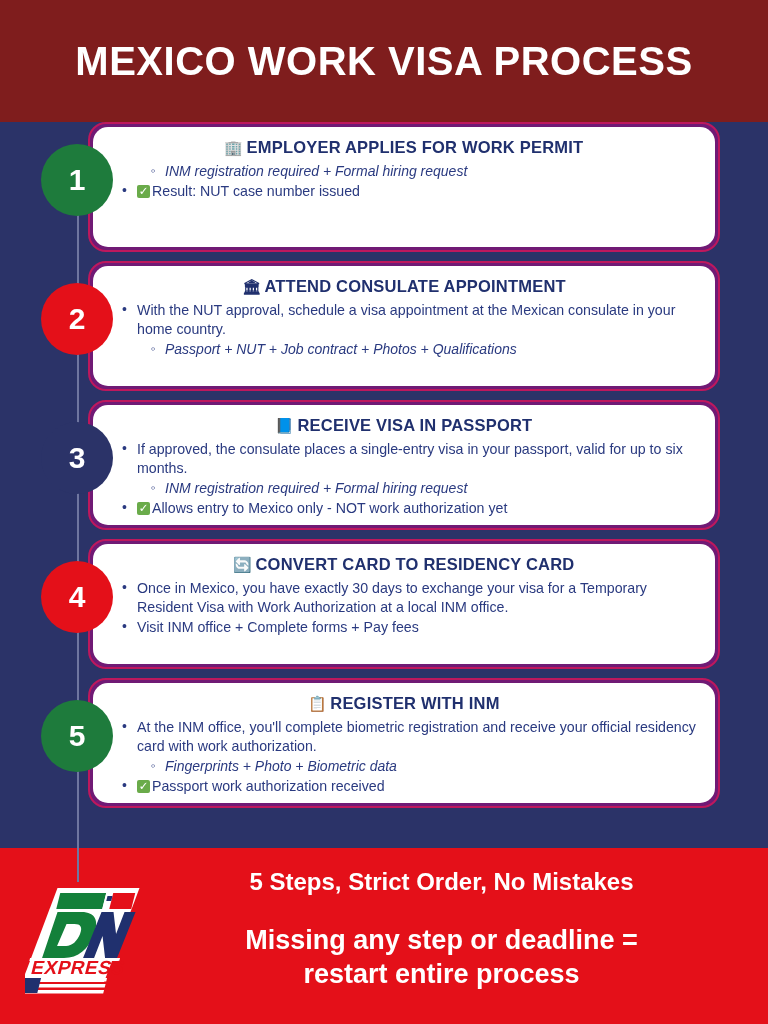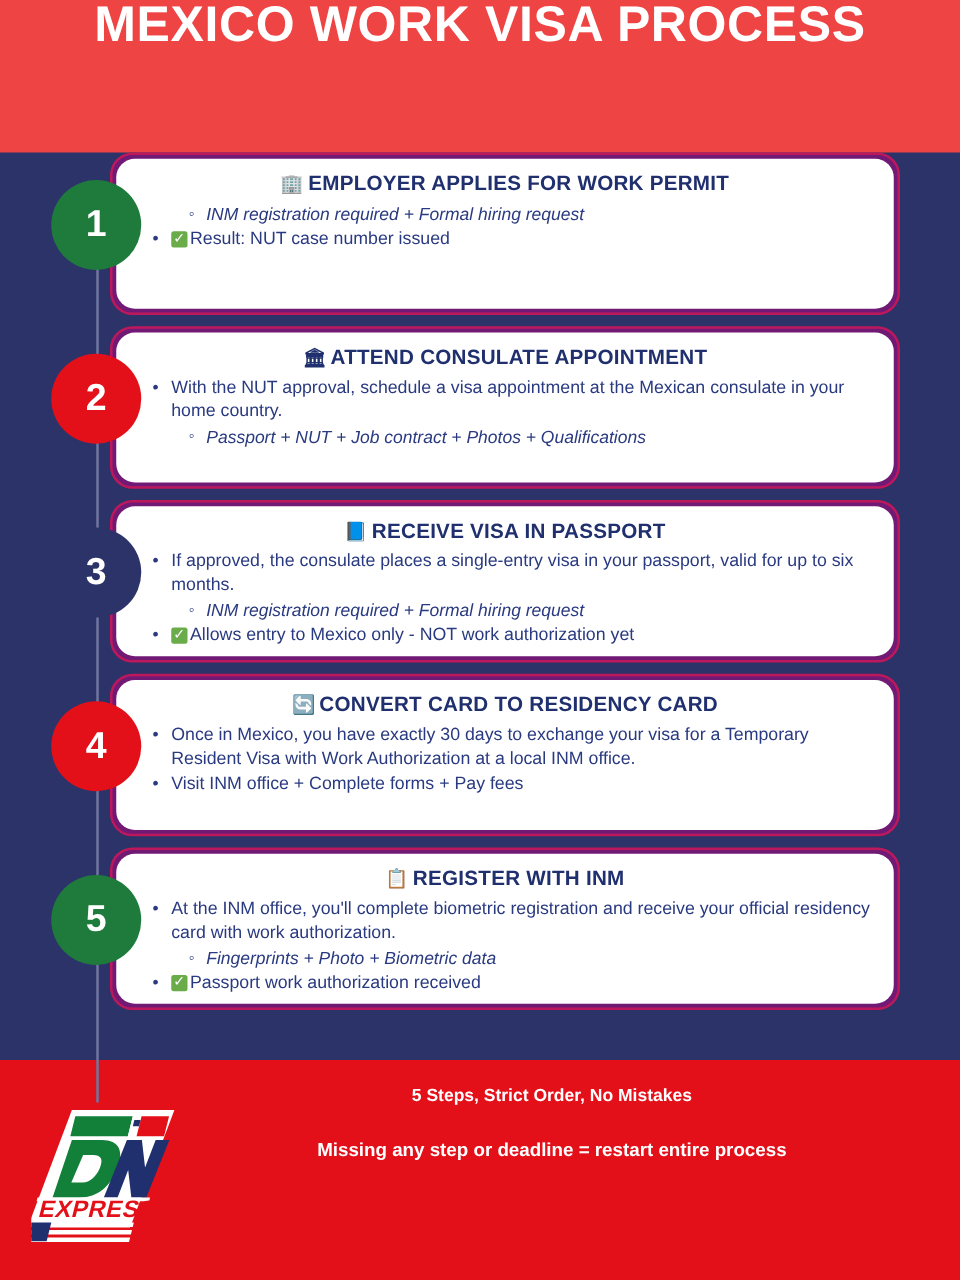--- a/index.html
+++ b/index.html
@@ -12,22 +12,23 @@
     background: #2b3368;
     font-family: "Liberation Sans", sans-serif;
     overflow: hidden;
     position: relative;
   }
 
   
   .header {
     height: 122px;
     display: flex;
+    align-items: center;
     justify-content: center;
-    background: #ef4444;
+    background: #7f1d1d;
   }
   .header-title {
     color: #ffffff;
     font-size: 40px;
     font-weight: bold;
     letter-spacing: 0.5px;
     text-align: center;
     line-height: 1;
     font-family: "Liberation Sans", sans-serif;
   }
@@ -176,31 +177,31 @@
     flex: 0 0 175px;
   }
   .footer-text {
     flex: 1;
     padding-top: 20px;
     text-align: center;
     color: #ffffff;
     padding-right: 60px;
   }
   .footer-line1 {
-    font-size: 14px;
+    font-size: 24px;
     font-weight: bold;
     margin-bottom: 28px;
   }
   .footer-line2 {
     font-size: 21px;
     font-weight: bold;
     margin-bottom: 2px;
   }
   .footer-line3 {
-    font-size: 15px;
+    font-size: 27px;
     font-weight: bold;
     line-height: 1.25;
     padding: 0 30px;
   }
   .logo-svg { display:block; }
 </style>
 </head>
 <body>
 
 <div class="header">

